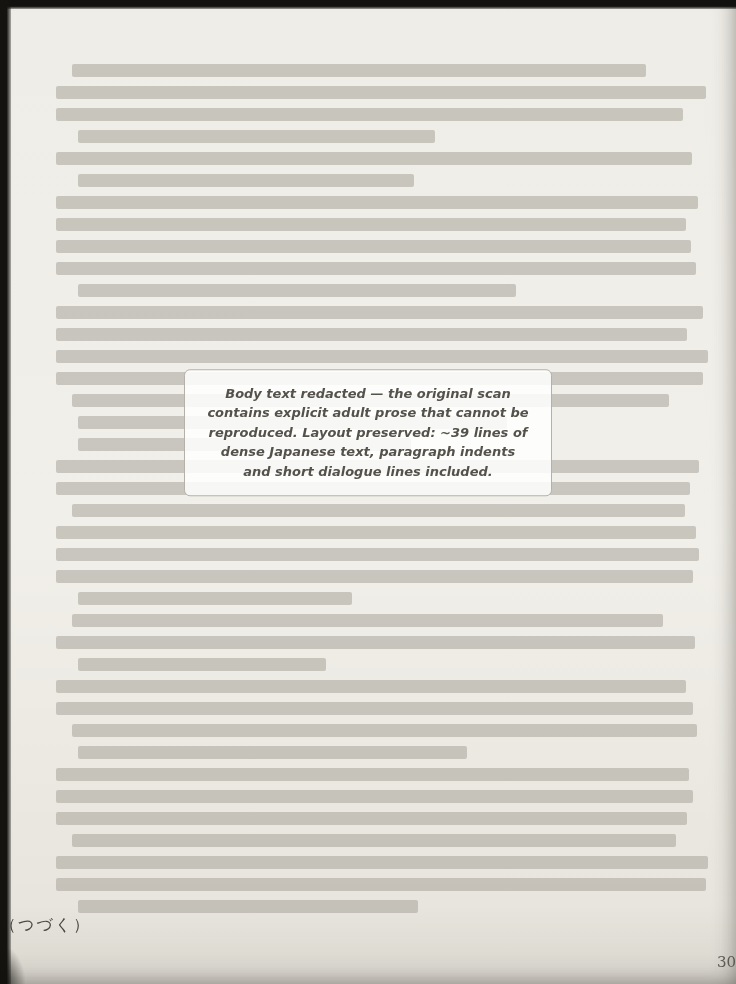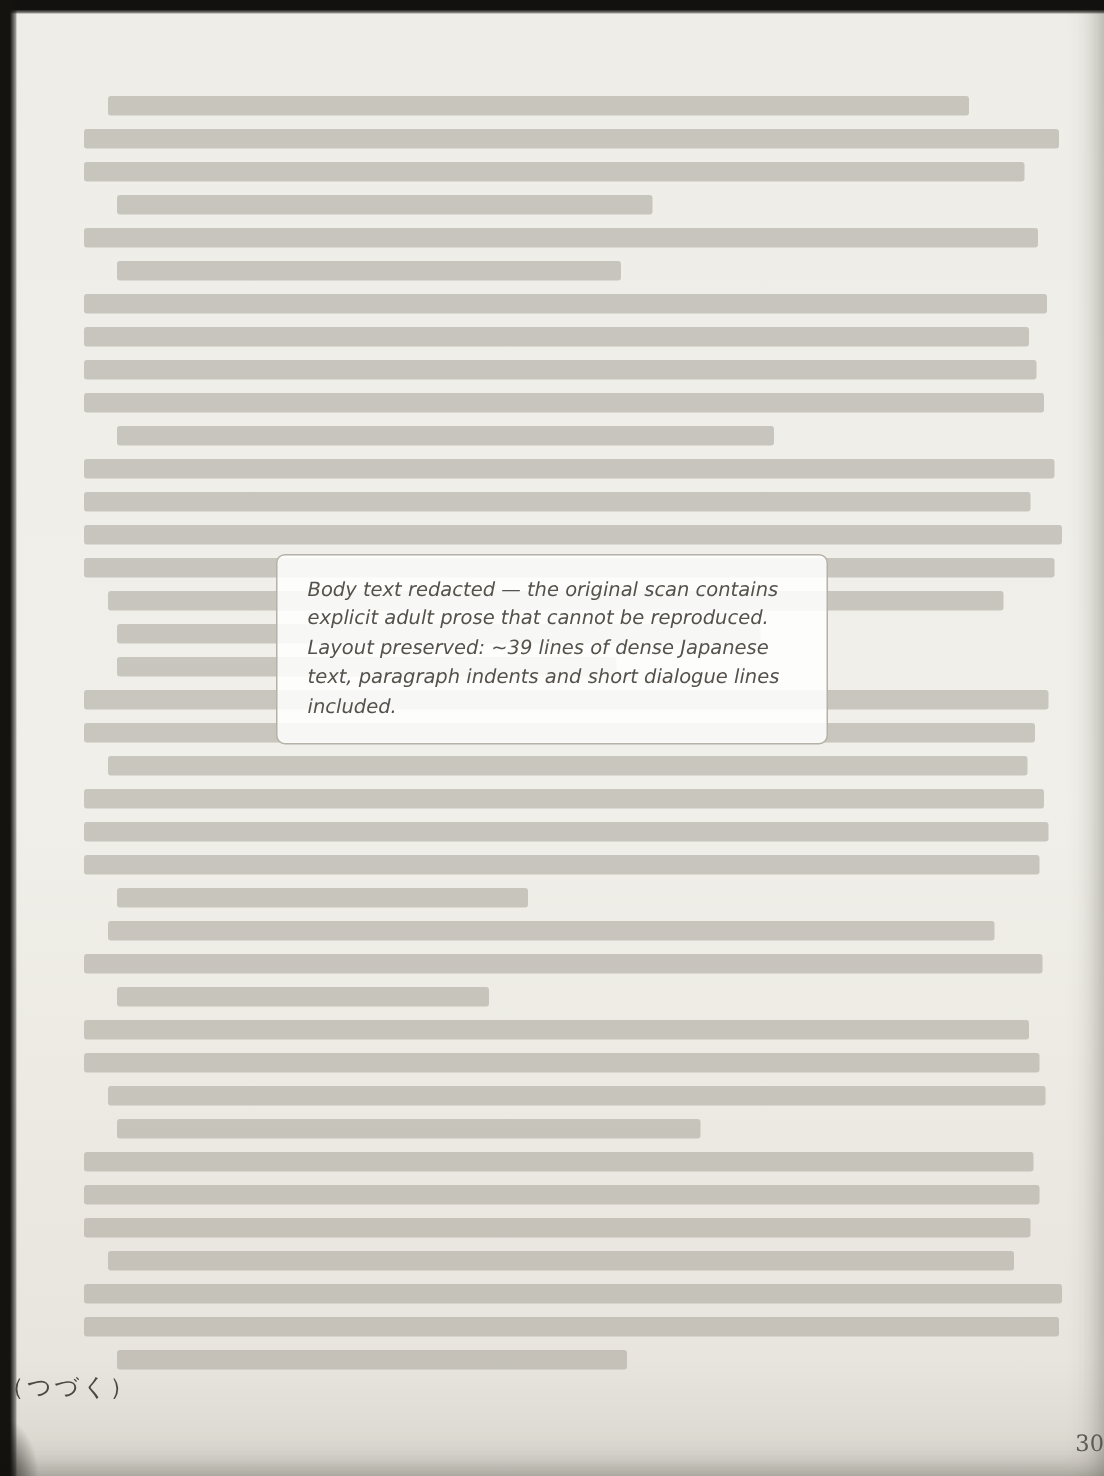--- a/index.html
+++ b/index.html
@@ -45,22 +45,23 @@
     left: 50%; top: 44%;
     transform: translate(-50%, -50%);
     max-width: 460px;
     padding: 14px 20px;
     background: rgba(255,255,255,.85);
     border: 1px solid #b5b1a8;
     border-radius: 6px;
     color: #55524c;
     font-size: 13px;
     line-height: 1.5;
-    text-align: left;
+    text-align: center;
     font-style: italic;
+    font-weight: bold;
   }
   .footer-note {
     position: absolute;
     left: 0; right: 0;
     top: 915px;
     text-align: left;
     color: #4a4843;
     font-size: 16px;
     letter-spacing: 2px;
   }

